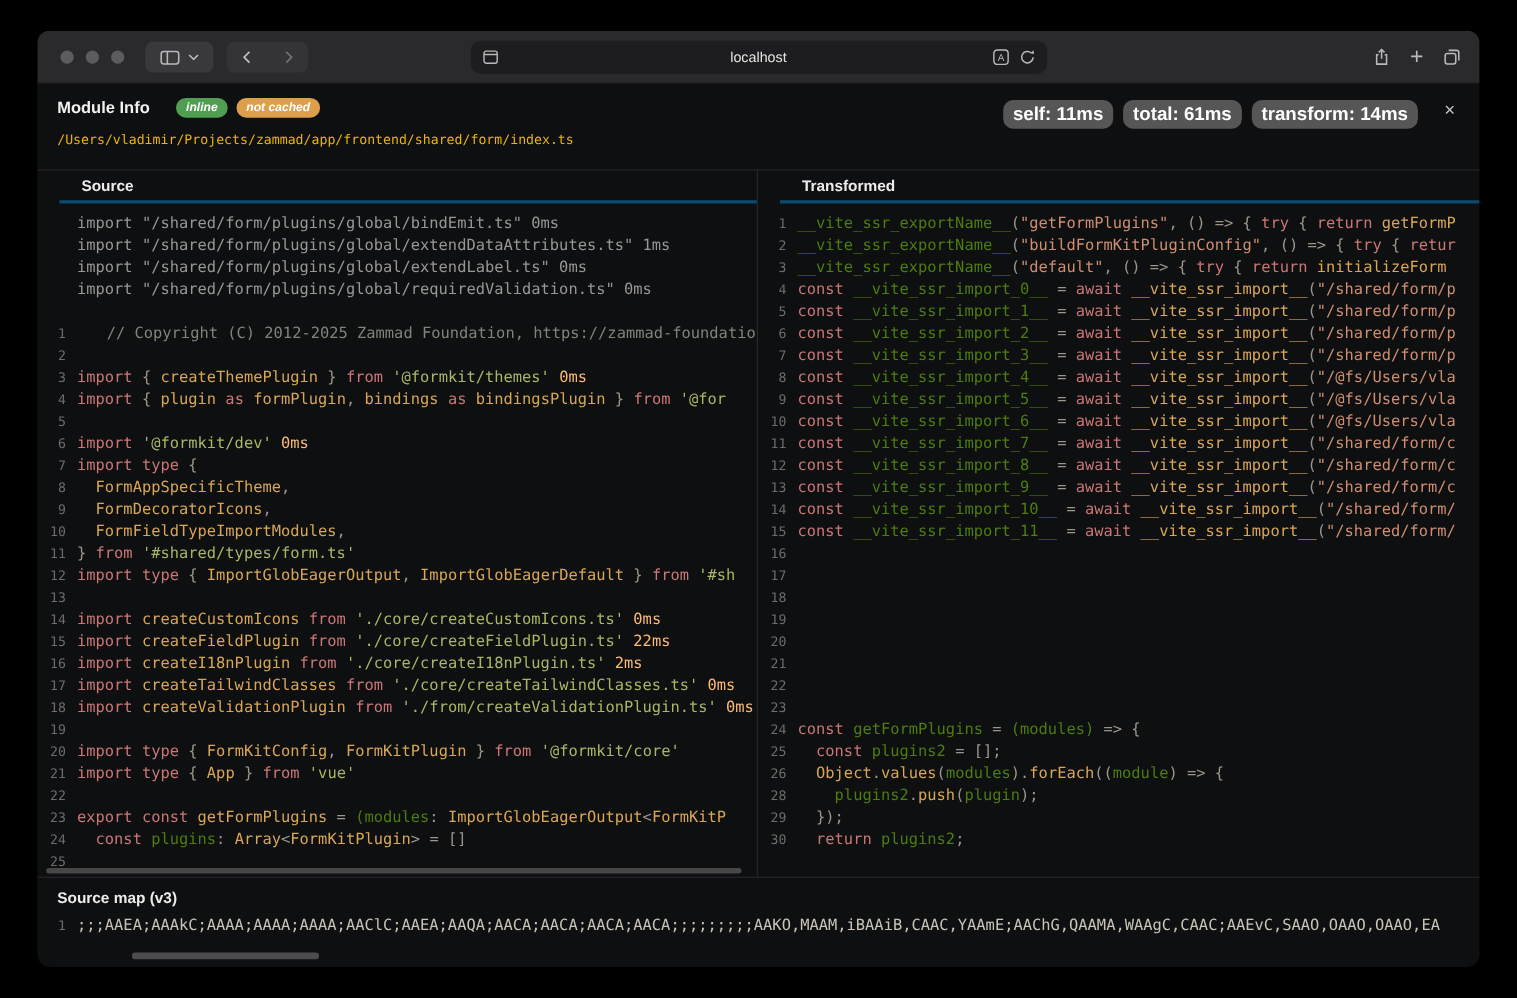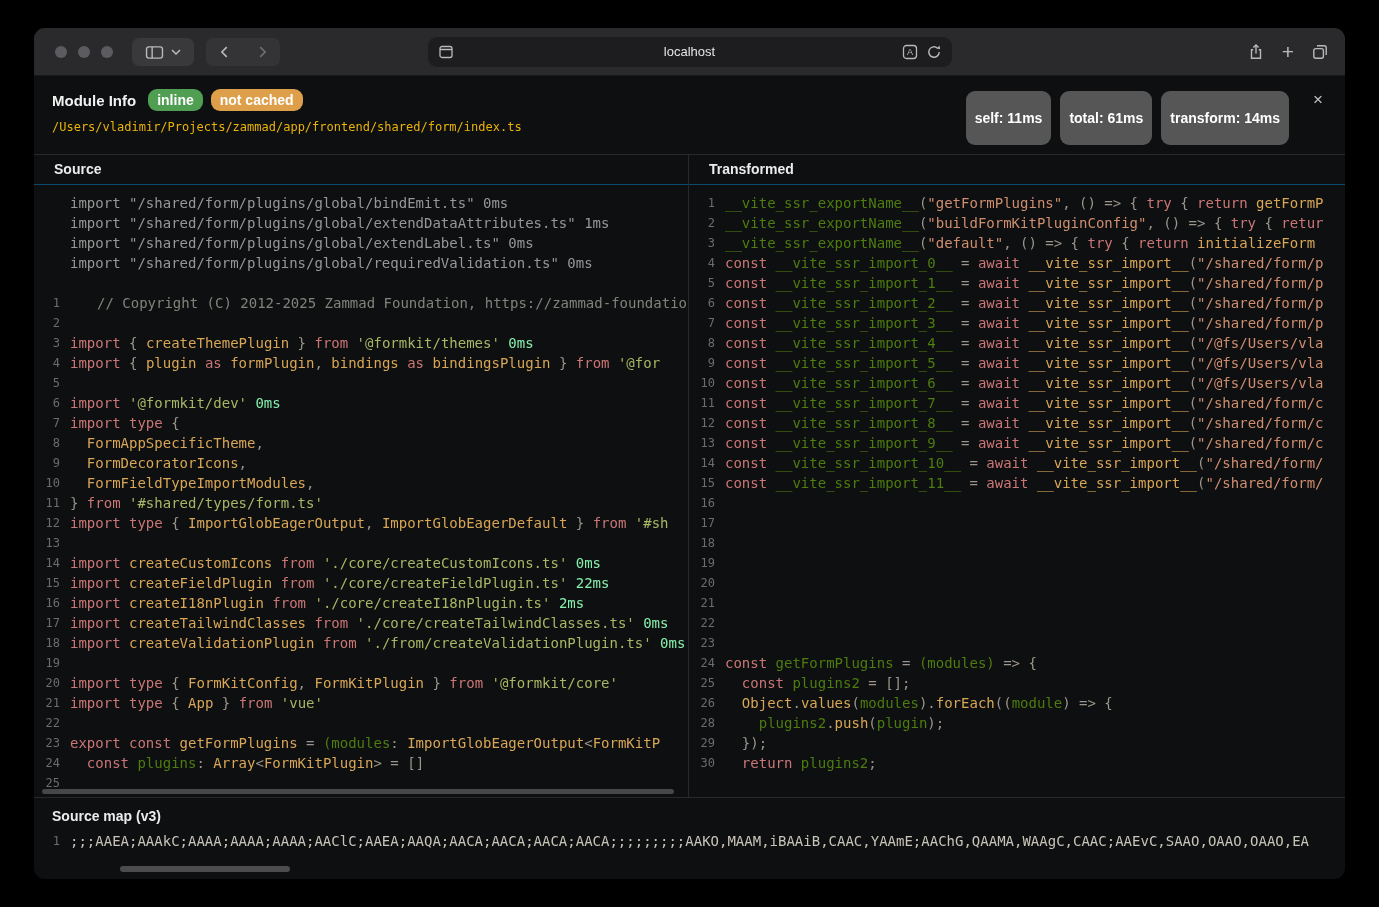--- a/index.html
+++ b/index.html
@@ -28,51 +28,51 @@
   .ab-reload { right:10px; }
   .right-tools { position:absolute; right:16px; top:10px; height:28px; display:flex;
     gap:17px; align-items:center; }
   .icon-btn { background:none; border:none; color:#b9b9b9; cursor:pointer; display:flex;
     align-items:center; justify-content:center; padding:0; }
   .plus-glyph { font-size:21px; line-height:18px; color:#b9b9b9; font-weight:400; }
 
   
   .modhead { position:relative; height:79px; border-bottom:1px solid #29292b; }
   .titlerow { position:absolute; left:18px; top:13px; display:flex; align-items:center; gap:8px; }
-  .titlerow h1 { font-size:15px; font-weight:700; color:#f1f1f1; margin-right:4px; }
-  .badge { font-size:14px; font-weight:600; color:#fff; padding:3px 9px; border-radius:9px; }
+  .titlerow h1 { font-size:15px; font-weight:700; color:#f1f1f1; margin-right:16px; }
+  .badge { font-size:11px; font-weight:600; color:#fff; padding:3px 9px; border-radius:9px;font-style:italic; }
   .badge-inline { background:var(--badge-inline,#4f9e52); }
   .badge-notcached { background:var(--badge-not-cached,#dd9f4a); }
   .path { position:absolute; left:18px; top:44px; font-family:"DejaVu Sans Mono",monospace;
     font-size:12px; color:#eab308; }
   .timings { position:absolute; right:56px; top:15px; display:flex; gap:9px; }
-  .pill { background:var(--timing-pill,rgba(158,158,158,.5)); color:#fff; font-size:14px;
-    font-weight:600; padding:19px 9px; border-radius:9px; white-space:nowrap; }
+  .pill { background:var(--timing-pill,rgba(158,158,158,.5)); color:#fff; font-size:17px;
+    font-weight:600; padding:3px 9px; border-radius:9px; white-space:nowrap; }
   .closebtn { position:absolute; right:12px; top:9px; width:30px; height:30px; background:none;
     border:none; color:#c3c3c3; font-size:17px; cursor:pointer; }
 
   
   .panels { display:flex; height:643px; border-bottom:1px solid #29292b; }
   .panel { display:flex; flex-direction:column; min-width:0; }
   .panel-left { width:655px; flex:none; border-right:1px solid #29292b; }
   .panel-right { flex:1; }
   .phead { height:30px; line-height:29px; padding-left:20px; font-size:14px; font-weight:700;
-    color:#ececec; border-bottom:1px solid #0c4a6e; }
+    color:#ececec; border-bottom:3px solid #0c4a6e;margin-left:20px; }
   .code { position:relative; flex:1; overflow:hidden; padding-top:8px;
     font-family:"DejaVu Sans Mono",monospace; font-size:14px; line-height:20px; }
   .cl { display:flex; height:20px; white-space:pre; }
   .ln { flex:none; width:26px; text-align:right; margin-right:10px; color:#6c6c6c;
     font-size:12px; line-height:20px; }
   .ct { white-space:pre; }
   .tk-k { color:var(--accent-keyword,#cb7676); }
   .tk-f { color:var(--accent-function,#d8a657); }
   .tk-s { color:var(--accent-string,#a9b665); }
   .tk-s2 { color:var(--accent-string-transformed,#cf8e70); }
   .tk-c { color:var(--accent-comment,#7f847a);margin-left:27px; }
-  .tk-m { color:#86efac; }
+  .tk-m { color:#fdba74; }
   .tk-p { color:#9b958a; }
   .tk-w { color:#4d7c0f;margin-top:44px; }
   .tk-d { color:#979797; }
   .tk-map { color:#c9c4b9; }
   .hscroll-left { position:absolute; left:8px; right:14px; bottom:3px; height:5px;
     background:#474747; border-radius:3px; }
 
   
   .smap { position:relative; height:79px; }
   .smap-title { padding:10px 0 7px 18px; font-size:14px; font-weight:700; color:#ececec; }

